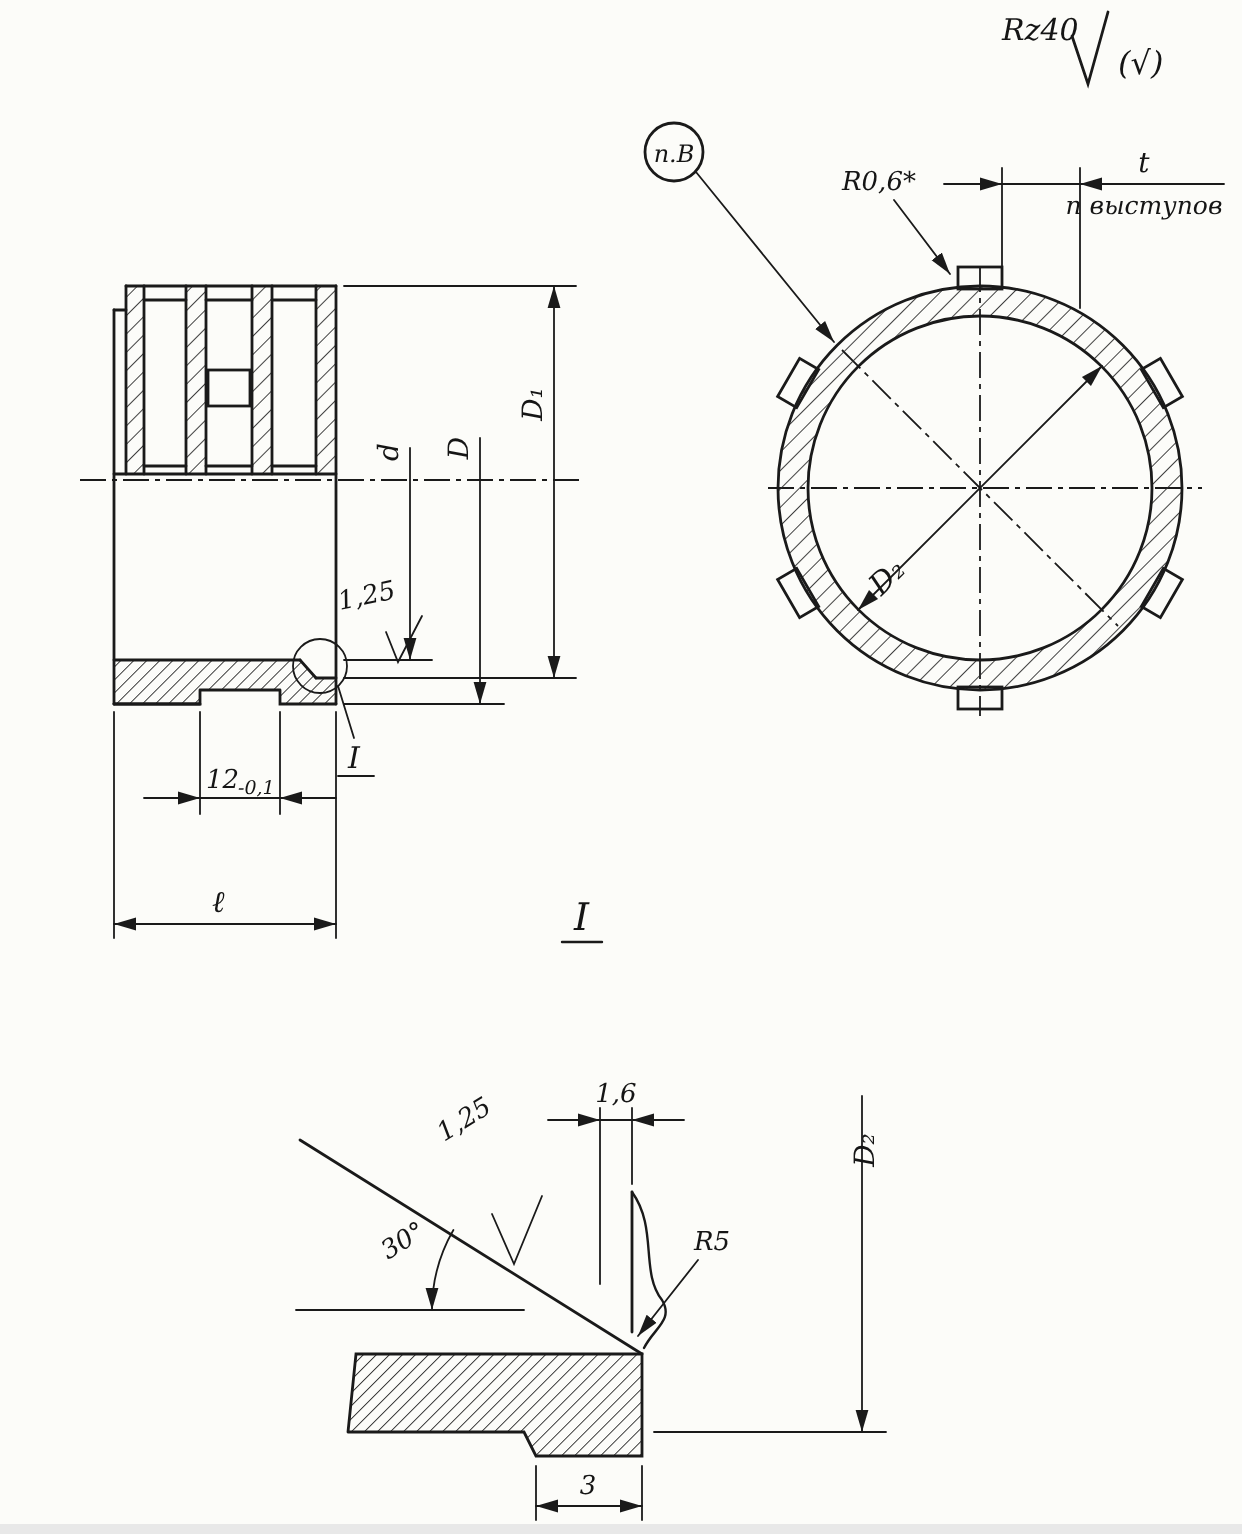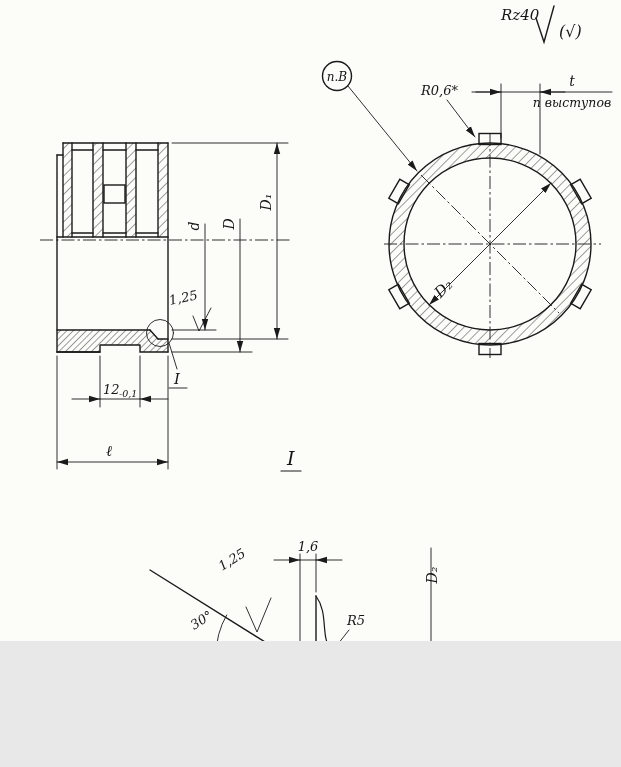--- a/index.html
+++ b/index.html
@@ -1,16 +1,16 @@
 <!DOCTYPE html>
 <html><head>
 <meta charset="utf-8">
 <style>
   html,body{margin:0;padding:0;background:#e8e8e8;}
-  .page{width:621px;height:641px;background:#fcfcf9;position:relative;overflow:hidden;}
+  .page{width:621px;height:762px;background:#fcfcf9;position:relative;overflow:hidden;}
   svg{display:block;}
   .lbl{font-family:"DejaVu Serif","Liberation Serif",serif;font-style:italic;fill:#151515;}
   .ln{stroke:#1a1a1a;stroke-width:1.4;fill:none;stroke-linecap:round;}
   .thin{stroke:#1a1a1a;stroke-width:0.9;fill:none;stroke-linecap:round;}
   .cl{stroke:#1a1a1a;stroke-width:0.9;fill:none;stroke-dasharray:13 3 2.5 3;}
   .free{stroke:#1a1a1a;stroke-width:1.2;fill:none;}
 </style>
 </head>
 <body>
 

